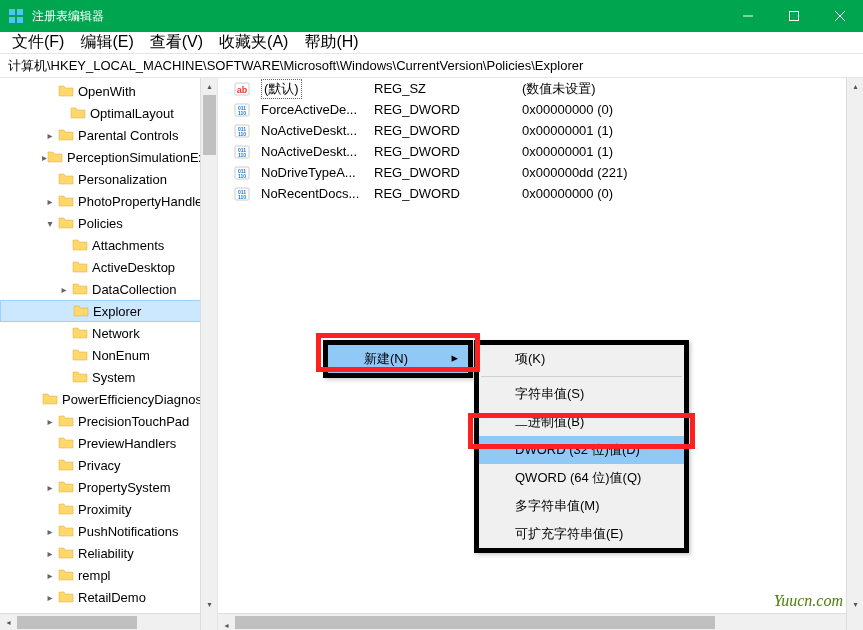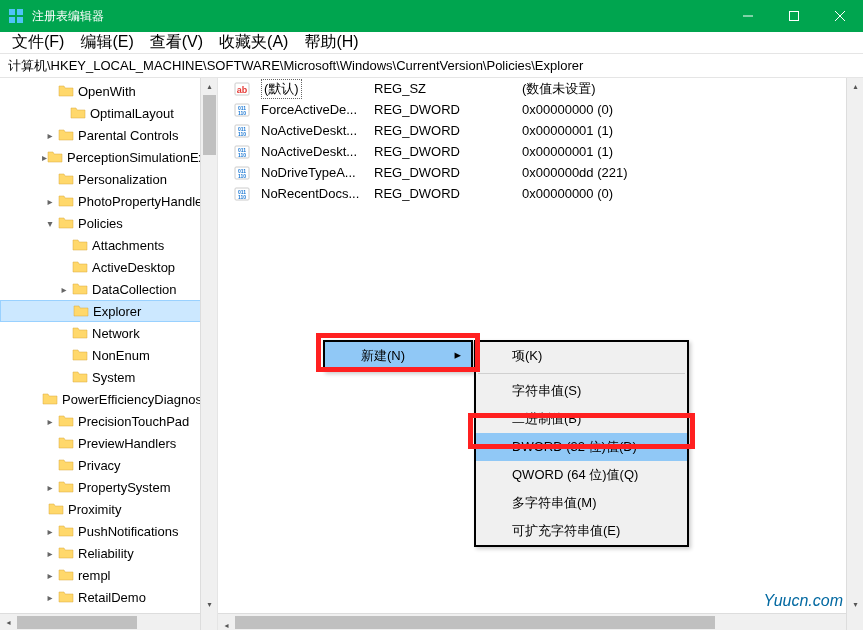--- a/index.html
+++ b/index.html
@@ -29,34 +29,34 @@
     .list-header { display: flex; border-bottom: 1px solid #e5e5e5; font-size: 12px; }
     .list-col { padding: 4px 8px; border-right: 1px solid #e5e5e5; }
     .col-name { width: 148px; }
     .col-type { width: 148px; }
     .col-data { flex: 1; }
     .list-row { display: flex; font-size: 13px; height: 21px; align-items: center; }
     .list-cell { padding: 0 8px; white-space: nowrap; overflow: hidden; text-overflow: ellipsis; }
     .value-icon { width: 31px; height: 16px; margin-right: 4px; display: inline-flex; align-items: center; justify-content: center; vertical-align: middle; flex-shrink: 0; }
     .list-row .col-name { display: flex; align-items: center; }
     
-    .context-menu { position: absolute; background: #f0f0f0; border: 2px solid #000000; box-shadow: 2px 2px 4px rgba(0,0,0,0.2); font-size: 13px; z-index: 100; }
+    .context-menu { position: absolute; background: #f0f0f0; border: 5px solid #000000; box-shadow: 2px 2px 4px rgba(0,0,0,0.2); font-size: 13px; z-index: 100; }
     .ctx-item { padding: 5px 30px 5px 36px; cursor: pointer; position: relative; white-space: nowrap; }
     .ctx-item.hovered { background: #90c8f6; }
     .ctx-item.submenu-arrow::after { content: '▸'; position: absolute; right: 10px; }
     .ctx-sep { height: 1px; background: #d0d0d0; margin: 3px 2px; }
     
     .highlight-box { position: absolute; border: 5px solid #ff2020; z-index: 200; pointer-events: none; }
     
     .scrollbar-v { position: absolute; right: 0; top: 0; bottom: 0; width: 17px; background: #f0f0f0; border-left: 1px solid #ddd; }
     .scrollbar-h { position: absolute; left: 0; right: 17px; bottom: 0; height: 17px; background: #f0f0f0; border-top: 1px solid #ddd; }
     .scroll-thumb { background: #c0c0c0; position: absolute; }
     .scroll-btn { width: 17px; height: 17px; display: flex; align-items: center; justify-content: center; font-size: 8px; color: #555; }
     
-    .watermark { position: absolute; right: 20px; bottom: 20px; font-size: 16px; color: #0369a1; font-style: italic; z-index: 50; }
+    .watermark { position: absolute; right: 20px; bottom: 20px; font-size: 16px; color: #4d7c0f; font-style: italic; z-index: 50; font-family: Liberation Serif, serif; }
   </style>
 </head>
 <body>
 
 <div class="titlebar">
   <span class="titlebar-icon">
     <svg viewBox="0 0 16 16">
         <rect x="1" y="1" width="6" height="6" fill="#4fc3f7"></rect>
         <rect x="9" y="1" width="6" height="6" fill="#4fc3f7"></rect>
         <rect x="1" y="9" width="6" height="6" fill="#4fc3f7"></rect>
@@ -262,21 +262,21 @@
       </div>
       <div class="tree-item" style="padding-left: 42px;">
         <span class="tree-expander">▸</span>
         <span class="tree-folder-icon">
           <svg width="16" height="16" viewBox="0 0 16 16">
             <path d="M1 3h5l1 2h8v8H1z" fill="#ffd86b" stroke="#d9a83c" stroke-width="0.5"></path>
           </svg>
         </span>
         <span class="tree-label">PropertySystem</span>
       </div>
-      <div class="tree-item" style="padding-left: 32px;">
+      <div class="tree-item" style="padding-left: 42px;">
         <span class="tree-expander"></span>
         <span class="tree-folder-icon">
           <svg width="16" height="16" viewBox="0 0 16 16">
             <path d="M1 3h5l1 2h8v8H1z" fill="#ffd86b" stroke="#d9a83c" stroke-width="0.5"></path>
           </svg>
         </span>
         <span class="tree-label">Proximity</span>
       </div>
       <div class="tree-item" style="padding-left: 42px;">
         <span class="tree-expander">▸</span>

